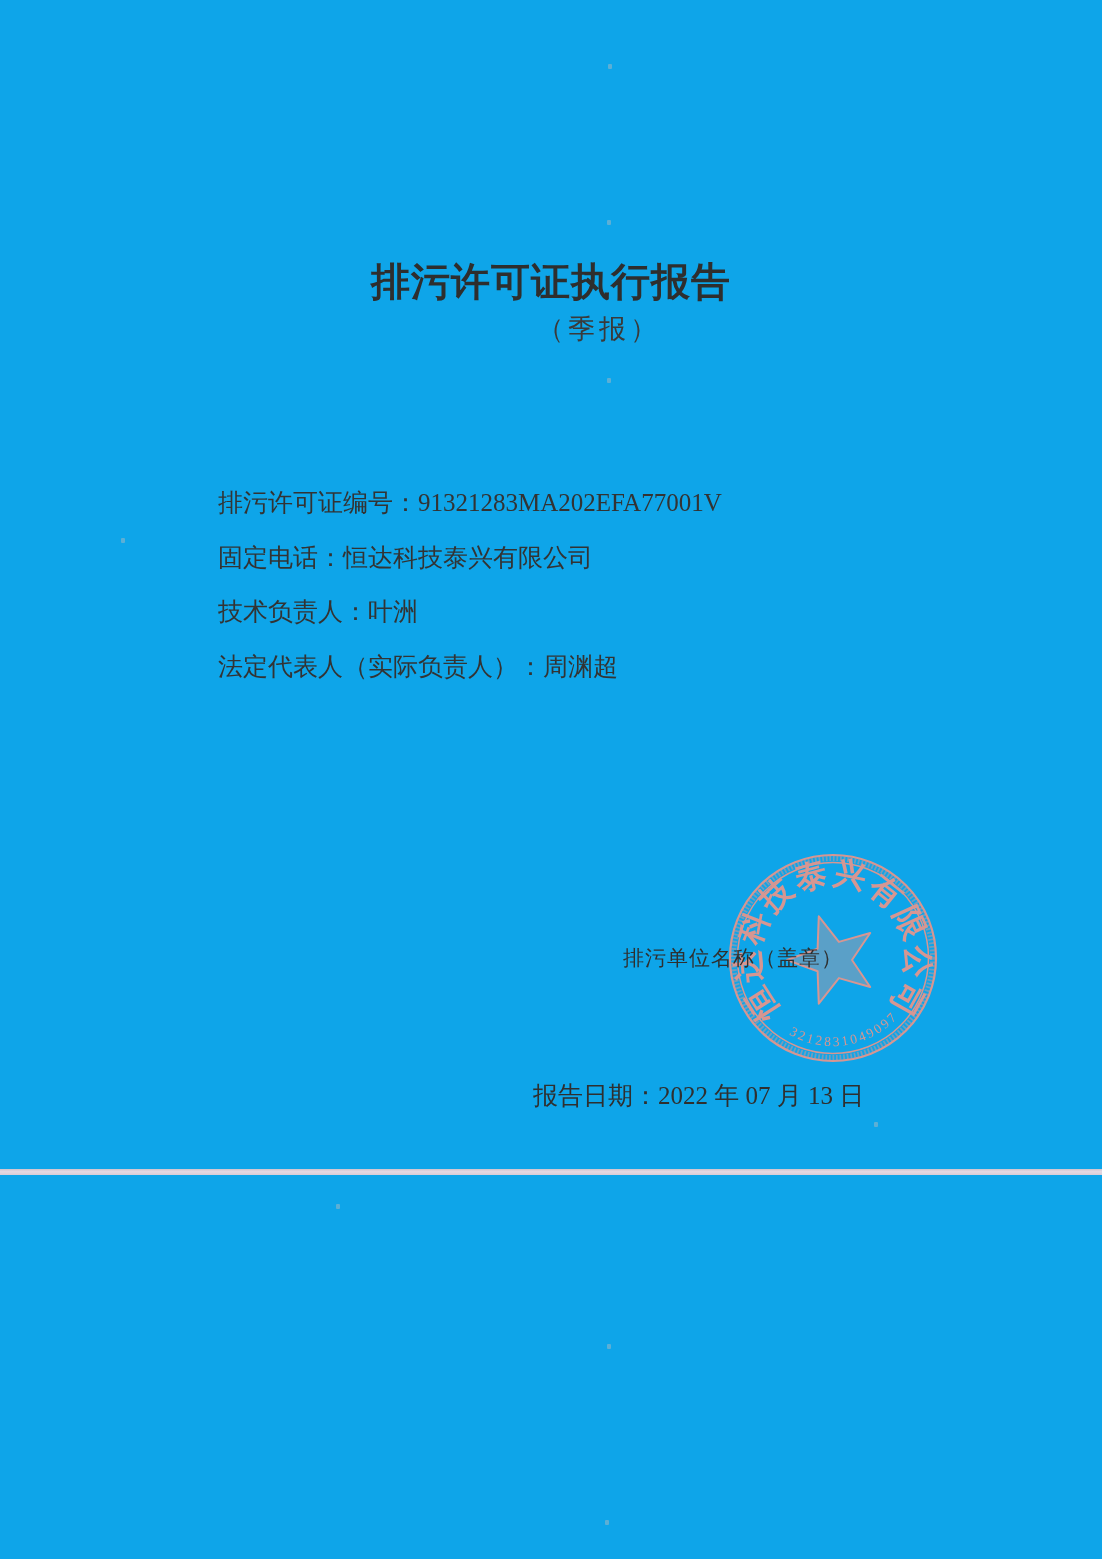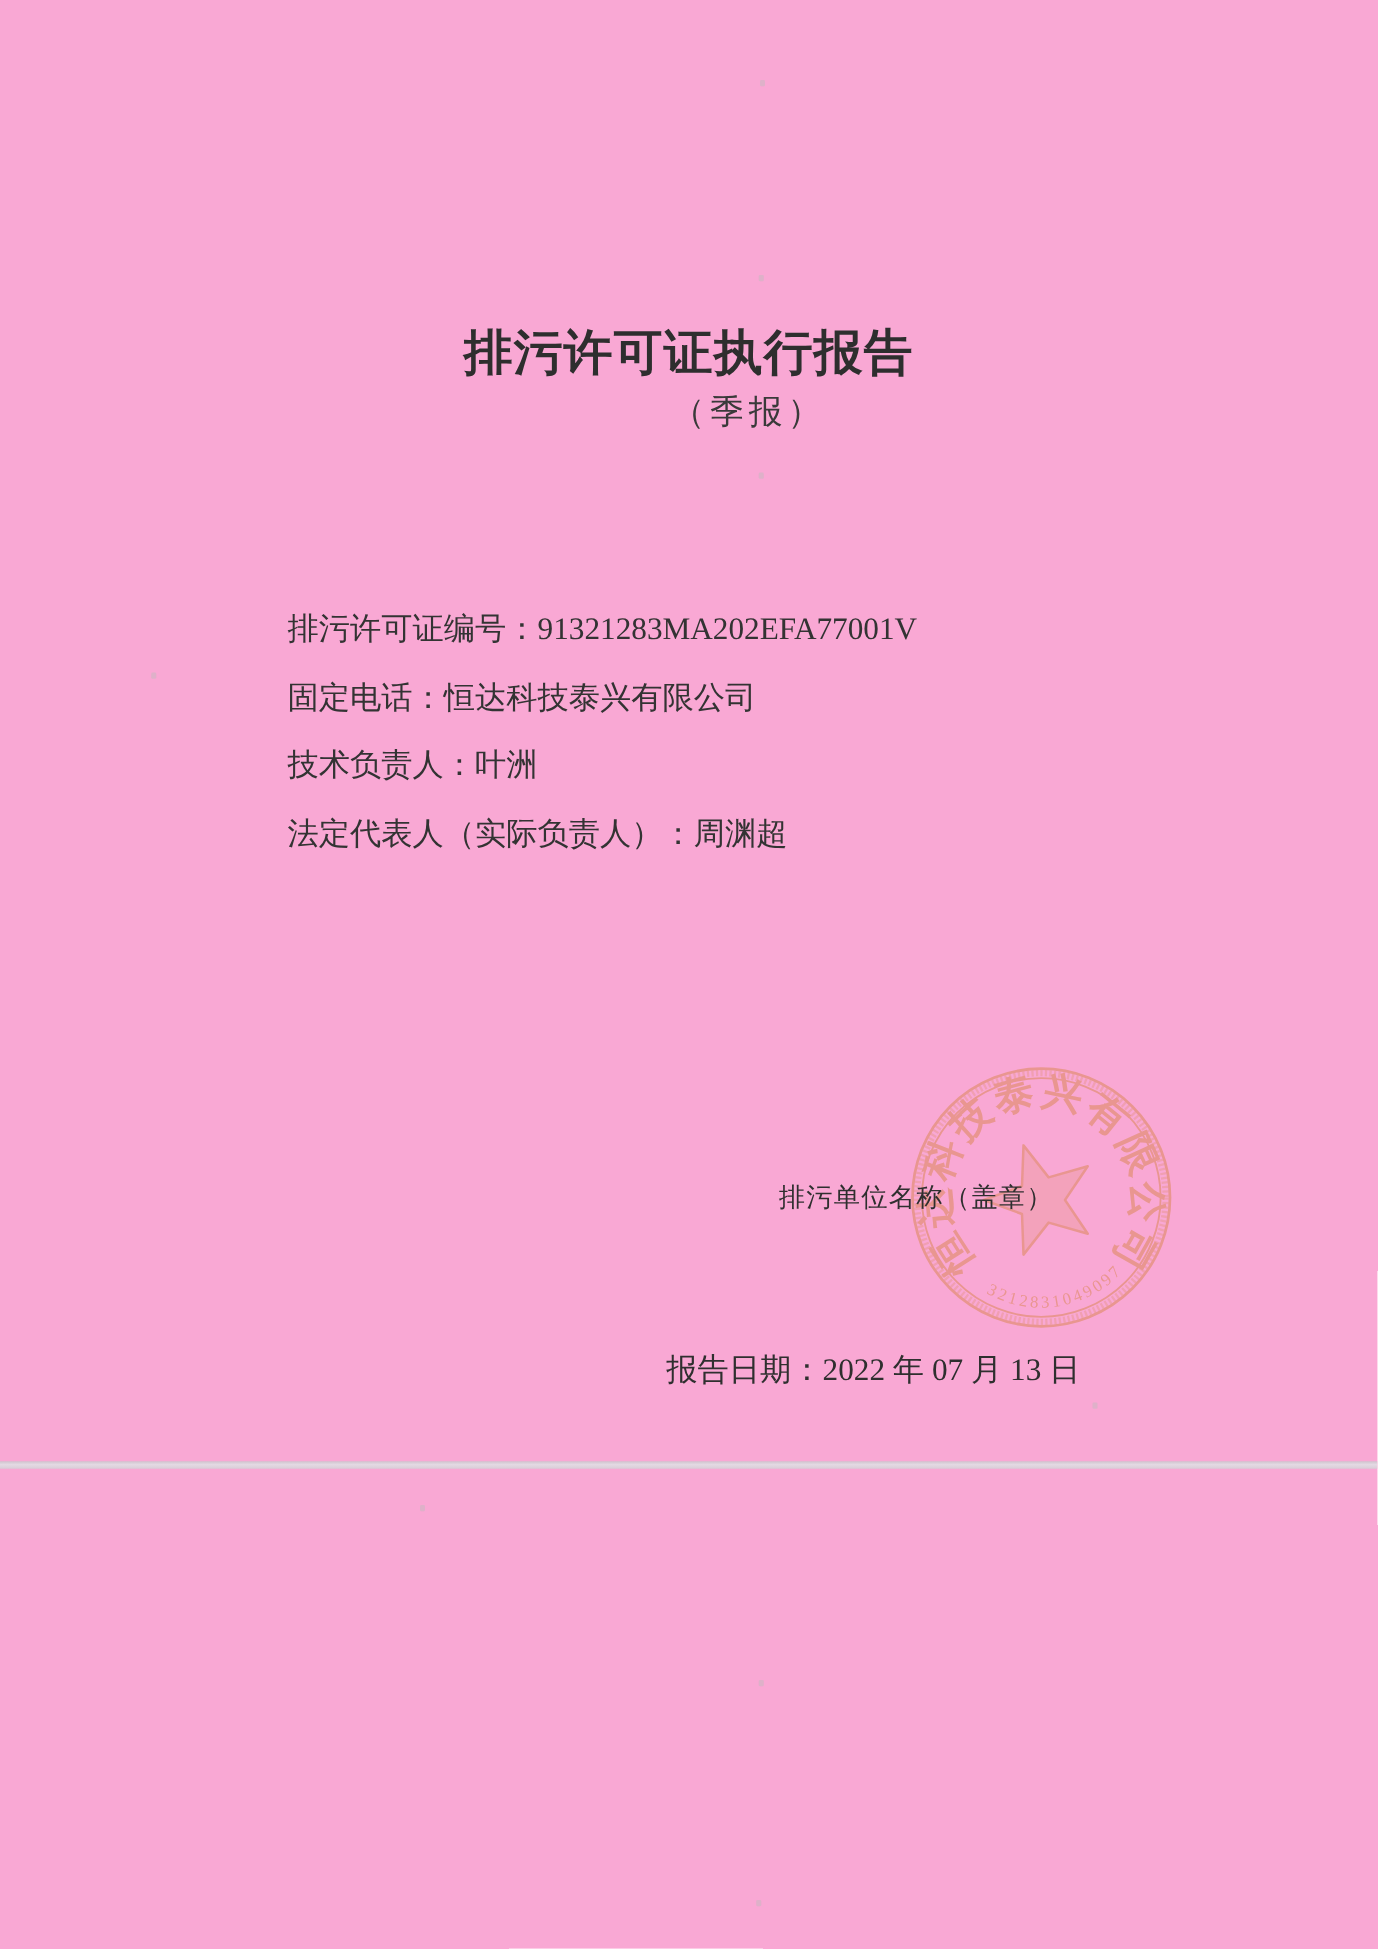--- a/index.html
+++ b/index.html
@@ -4,21 +4,21 @@
 <style>
   * { margin: 0; padding: 0; box-sizing: border-box; }
   html, body { background: #ffffff; }
   body {
     width: 1102px; height: 1559px;
     position: relative;
     overflow: hidden;
     font-family: "Liberation Serif", "DejaVu Serif", serif;
     color: #333333;
   }
-  .page { position: absolute; inset: 0; background: #f9a8d4; }
+  .page { position: absolute; inset: 0; background: #0ea5e9; }
 
   .report-title {
     position: absolute;
     top: 255px; left: 0; width: 100%;
     text-align: center;
     font-size: 39px; font-weight: 700;
     color: #2e2e2e;
     letter-spacing: 1px;
     white-space: pre;
   }
@@ -28,21 +28,21 @@
     text-align: center;
     font-size: 27px; font-weight: 400;
     color: #3a3a3a;
     letter-spacing: 4px;
     white-space: pre;
     margin-left: 48px;
   }
 
   .fields {
     position: absolute;
-    top: 486px; left: 218px; margin-left: 12px;
+    top: 486px; left: 218px;
   }
   .field-line {
     height: 54.5px;
     font-size: 25px;
     color: #333333;
     white-space: pre;
   }
   .field-line .label, .field-line .value { white-space: pre; }
 
   .seal-line {

